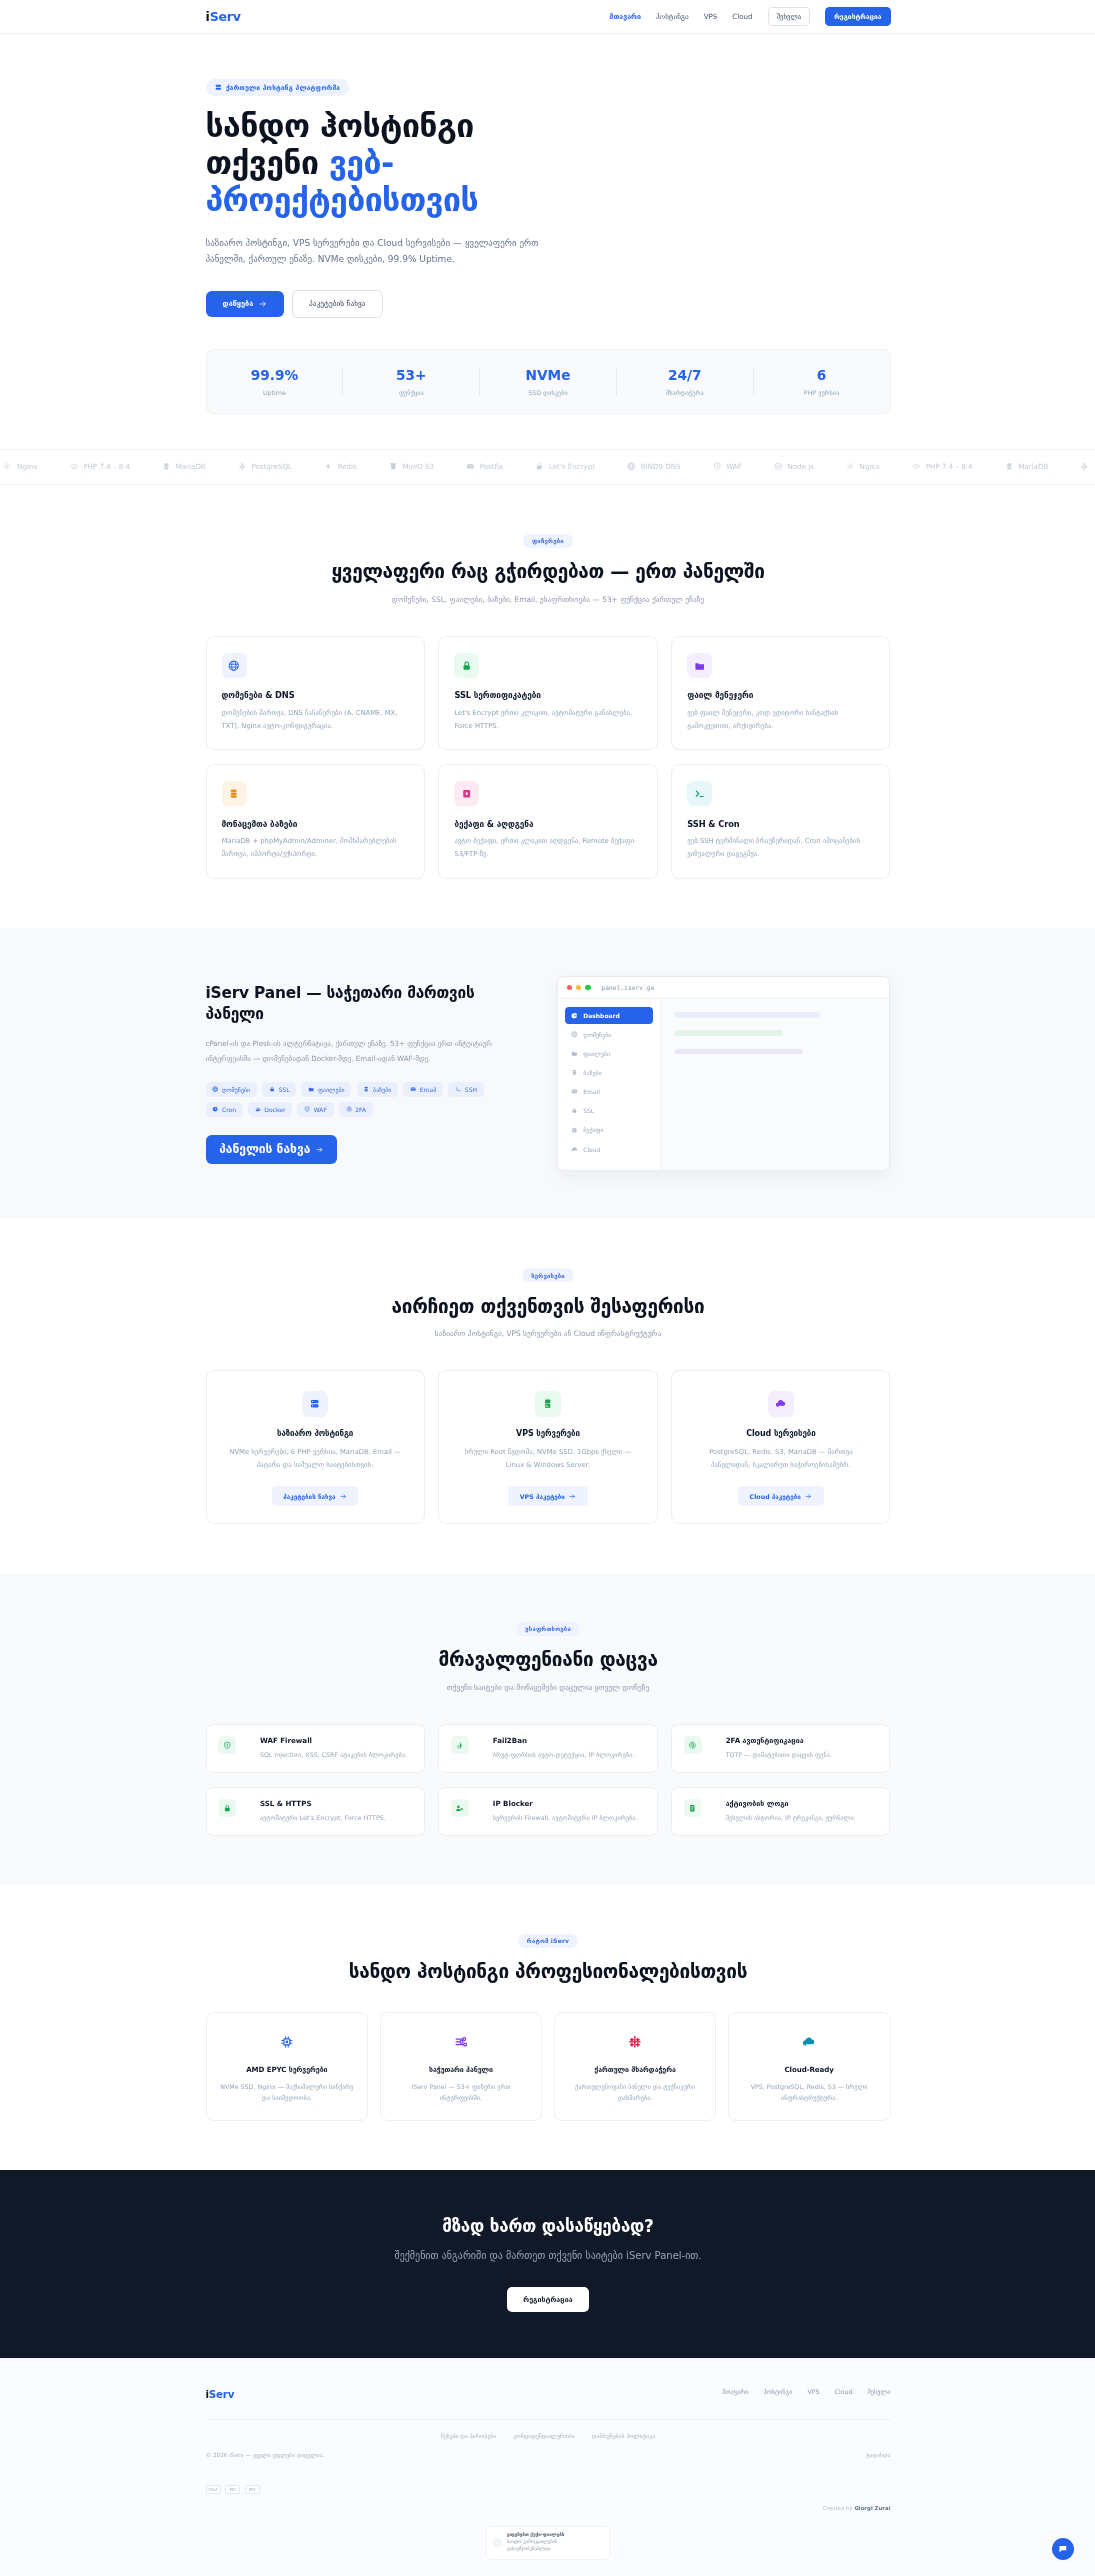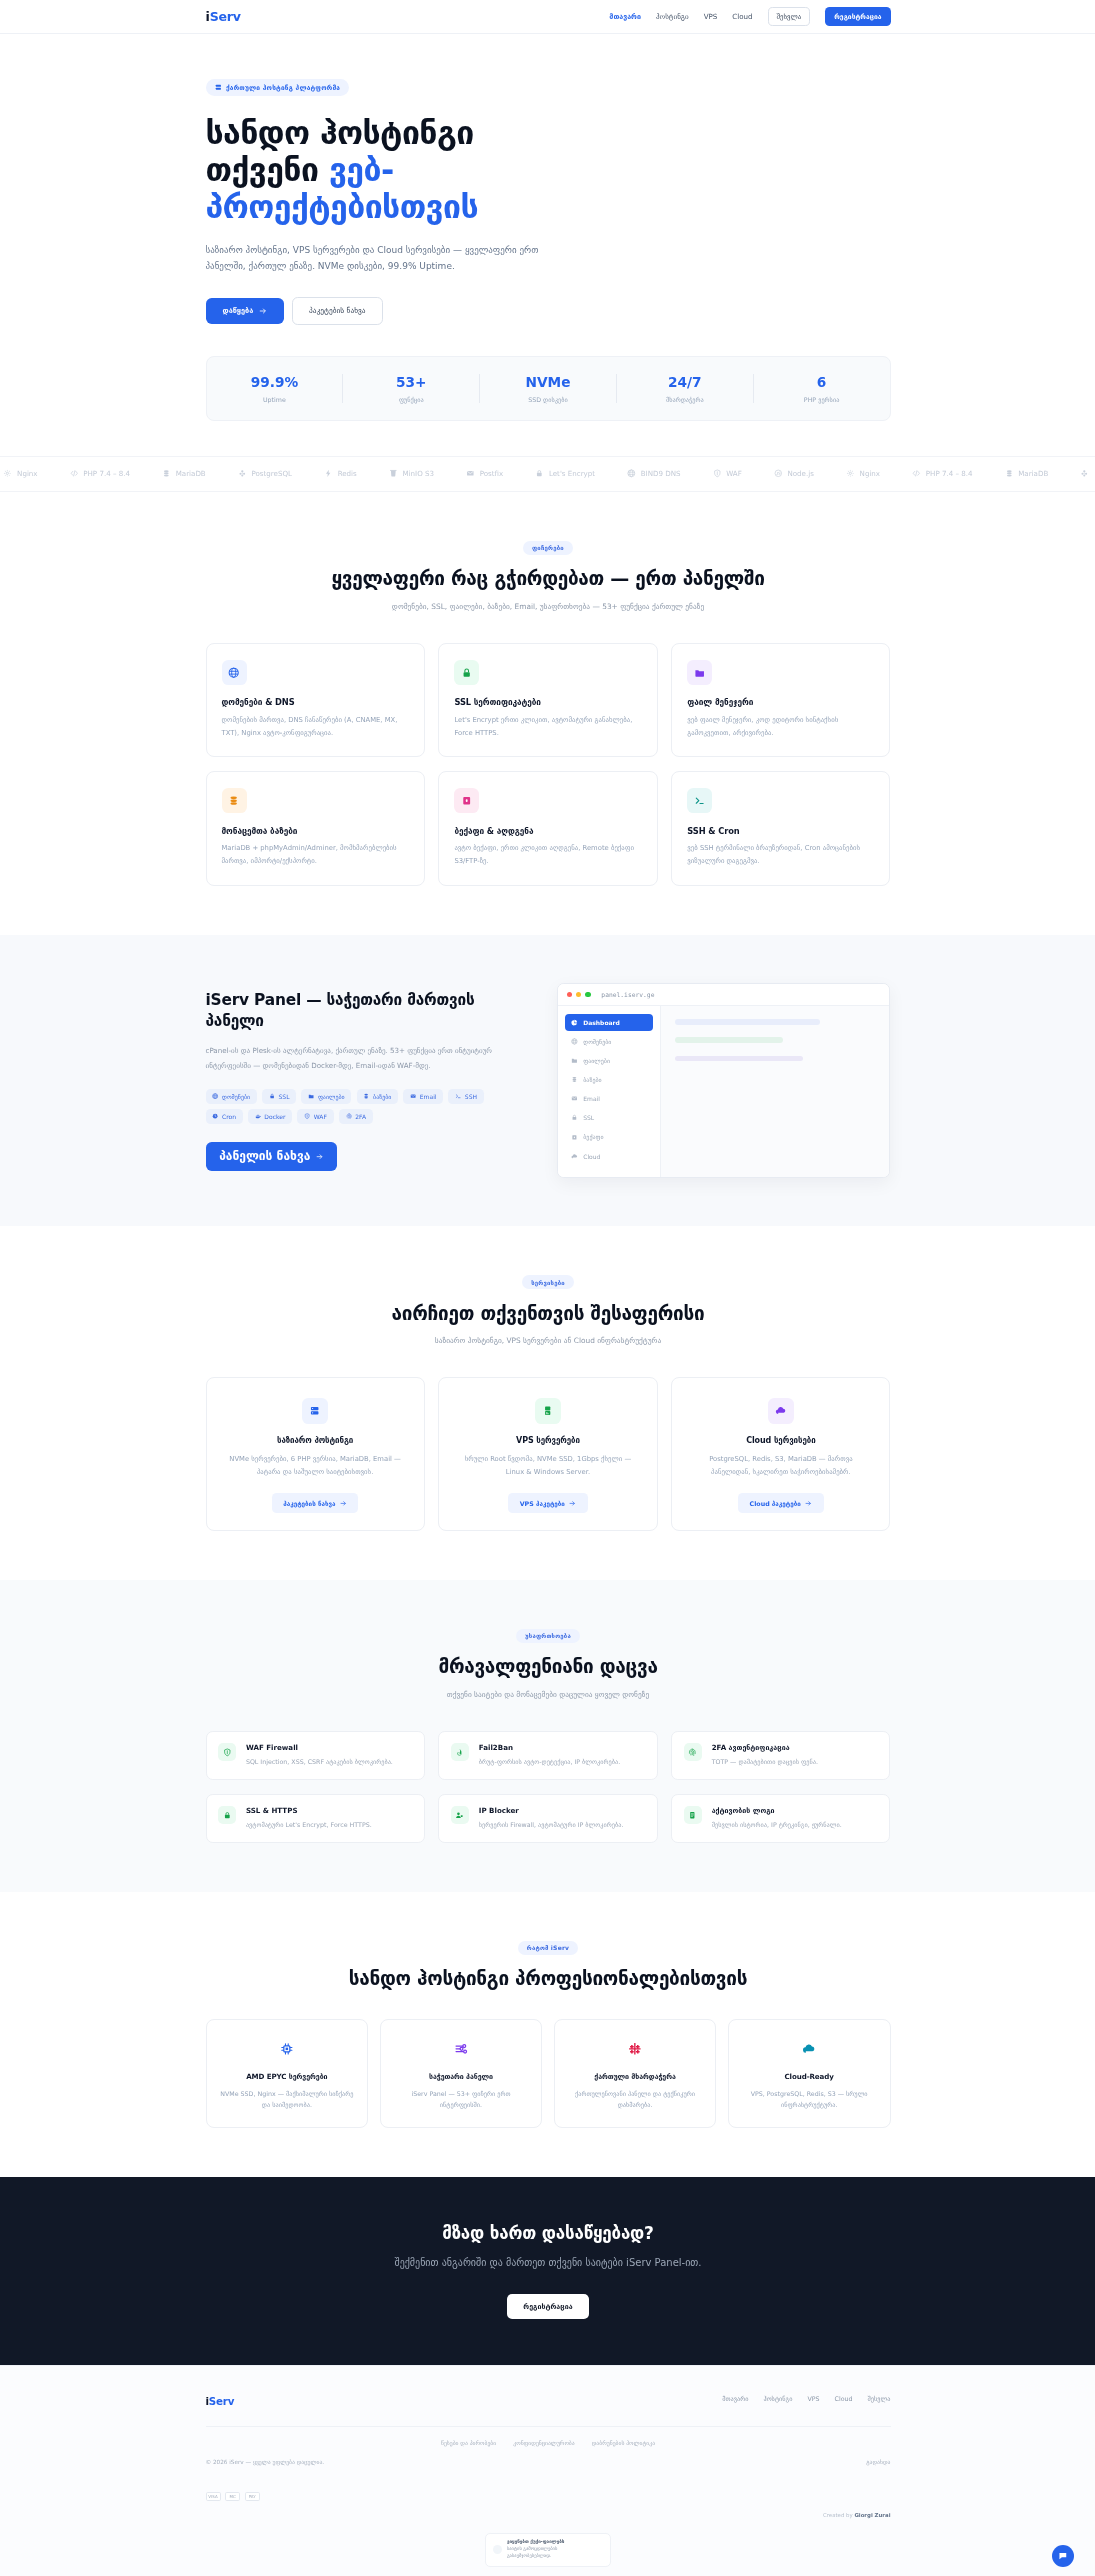--- a/index.html
+++ b/index.html
@@ -43,21 +43,21 @@
 
   
   .hero { padding: 45px 0 0; background: #ffffff; }
   .hero-badge {
     display: inline-flex; align-items: center; gap: 4.6px;
     background: #eef3ff; color: #2563eb;
     border-radius: 570px; padding: 4.6px 9px; font-size: 6.6px; font-weight: 600;
     letter-spacing: 0.2px;
   }
   .hero h1 {
-    margin-top: 19px;
+    margin-top: 12px;
     font-size: 32px; line-height: 1.16; font-weight: 800; letter-spacing: -0.6px;
     color: #0b1220; max-width: 434px;
   }
   .hero h1 .accent { color: #2563eb; }
   .hero p.lead {
     margin-top: 15px; font-size: 9px; line-height: 1.85; color: #64748b; max-width: 354px;
   }
   .hero-actions { margin-top: 22px; display: flex; gap: 8px; align-items: center; }
   .btn-cta {
     background: #2563eb; color: #fff; border: none; border-radius: 5.7px;
@@ -149,21 +149,21 @@
   }
   .b-item svg { width: 6.8px; height: 6.8px; fill: #b3bcc9; flex: none; }
   .b-item.active { background: #2563eb; color: #fff; font-weight: 600; }
   .b-item.active svg { fill: #fff; }
   .b-main { flex: 1; padding: 12.6px 13.7px; background: #fafbfd; }
   .skel { height: 5.7px; border-radius: 2.9px; margin-bottom: 12.6px; }
 
   
   .seccard {
     background: #fff; border: 0.6px solid #eceff4; border-radius: 6.8px;
-    padding: 11.4px 11.4px; display: flex; gap: 10px; align-items: flex-start;
+    padding: 11.4px 11.4px; display: flex; gap: 24px; align-items: flex-start;
   }
   .seccard .ico {
     width: 18px; height: 18px; border-radius: 5.1px; background: #eafaf1;
     display: flex; align-items: center; justify-content: center; flex: none; margin: 0;
   }
   .seccard .ico svg { width: 8.6px; height: 8.6px; fill: #16a34a; }
   .seccard h4 { font-size: 7.1px; font-weight: 700; color: #0f172a; }
   .seccard p { margin-top: 4px; font-size: 6.3px; line-height: 1.8; color: #9aa5b5; }
 
   

